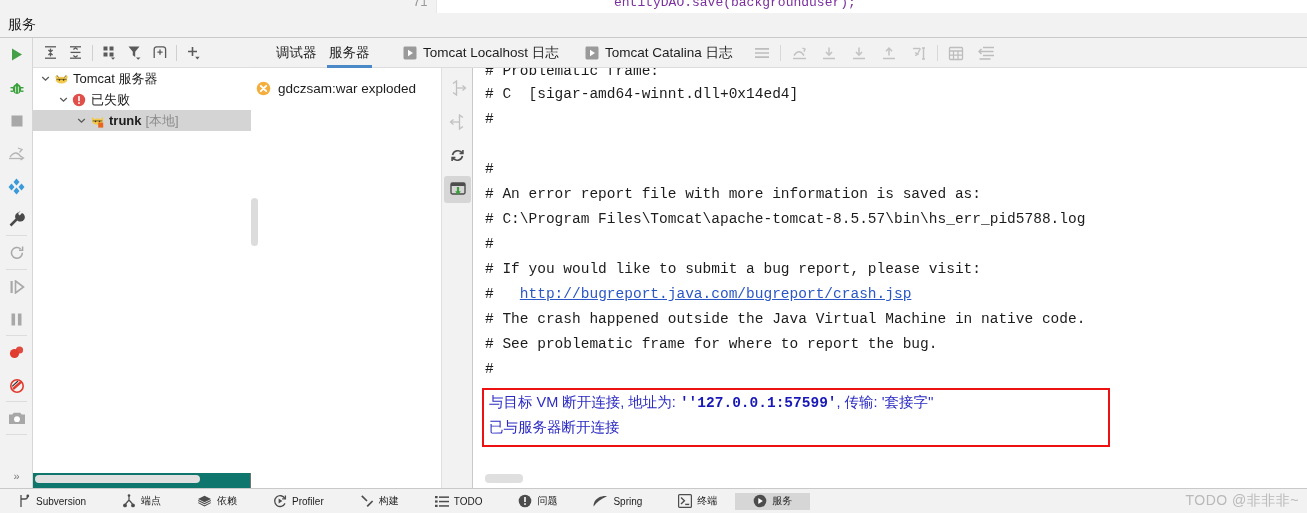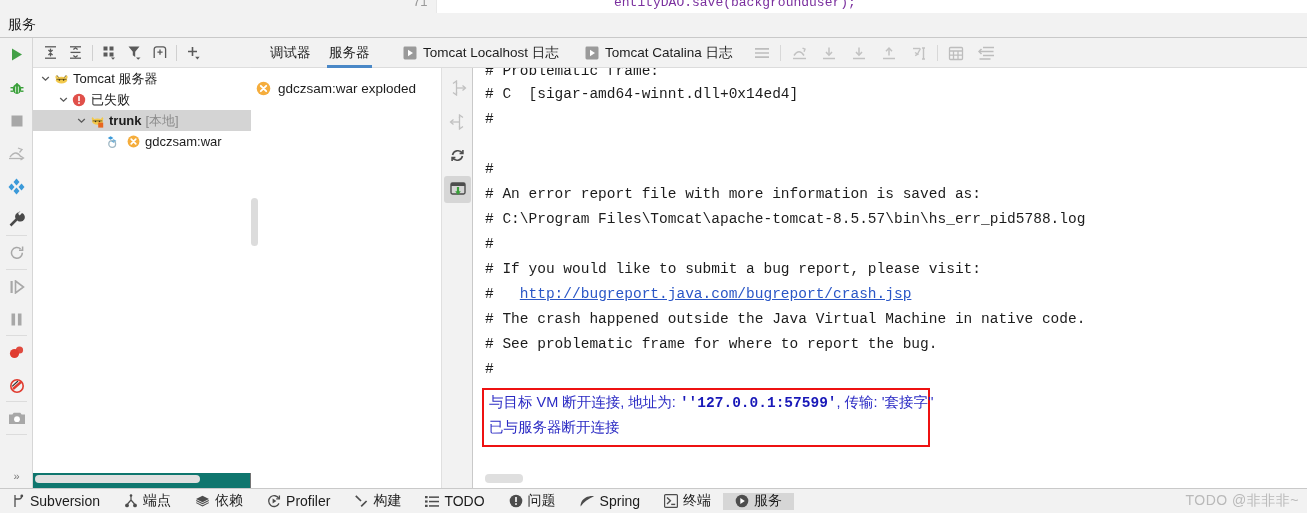--- a/index.html
+++ b/index.html
@@ -156,21 +156,21 @@
     background: #ffffff; overflow: hidden;
   }
   .cline {
     position: absolute; left: 12px; height: 25px; line-height: 25px;
     white-space: pre; font-family: "Liberation Mono", monospace;
     font-size: 14.5px; color: #1c1c1c;
   }
   .cline a.link { color: #2a56c6; text-decoration: underline; }
 
   .redbox {
-    position: absolute; left: 9px; width: 448px; height: 59px;
+    position: absolute; left: 9px; width: 628px; height: 59px;
     border: 2px solid #ee1111; background: #ffffff;
   }
   .redbox .rl {
     position: absolute; left: 5px; white-space: pre;
     font-family: "Liberation Mono", monospace; font-size: 14.5px; color: #2b2bc4;
   }
   .redbox .rl b { font-weight: bold; color: #1818b8; }
   .redbox .rl .cn { font-family: "Liberation Sans", sans-serif; }
 
   .console-hscroll {
@@ -179,21 +179,21 @@
   }
 
   
   .statusbar {
     position: absolute; left: 0; bottom: 0; width: 1307px; height: 25px;
     background: #f2f2f2; border-top: 1px solid #c9c9c9;
     display: flex; align-items: center;
   }
   .sb-item {
     height: 17px; display: flex; align-items: center; gap: 5px;
-    padding: 0 12px; font-size: 14px; color: #1c1c1c; white-space: nowrap;
+    padding: 0 18px; font-size: 10px; color: #1c1c1c; white-space: nowrap;
   }
   .sb-item.active { background: #d6d6d6; }
   .watermark {
     position: absolute; right: 8px; top: 3px;
     font-size: 14px; color: #b9b9b9; letter-spacing: .5px;
   }
   svg { display: block; }
 </style>
 </head>
 <body>
@@ -404,37 +404,20 @@
             <path d="M2.6 6.9h9.8" stroke="#5a4a14" stroke-width=".8"></path>
             <circle cx="5.5" cy="7.4" r=".75" fill="#3a3114"></circle>
               <circle cx="9.5" cy="7.4" r=".75" fill="#3a3114"></circle>
             <rect x="8.2" y="8.6" width="5" height="5" fill="#e8661f"></rect>
           </svg>
         </span>
         <span class="txt" style="font-weight:bold">trunk</span>
         <span class="sub">[本地]</span>
       </div>
 
-      <div class="tnode" style="padding-left:60px">
-        <span class="arrow"></span>
-        <span class="ico">
-          <svg width="16" height="14" viewBox="0 0 16 14">
-            <polygon points="3.6,1.2 6.4,3 3.6,4.8 0.8,3" fill="#3b9ad9"></polygon>
-            <polygon points="6.6,4.2 9.4,6 6.6,7.8 3.8,6" fill="#4aa8e0"></polygon>
-            <circle cx="5.2" cy="9" r="3.4" fill="none" stroke="#9fb7c4" stroke-width="1.3"></circle>
-          </svg>
-        </span>
-        <span class="ico">
-          <svg width="13" height="13" viewBox="0 0 13 13">
-            <circle cx="6.5" cy="6.5" r="5.9" fill="#f5ad3c"></circle>
-            <path d="M4.2 4.2 8.8 8.8M8.8 4.2 4.2 8.8" stroke="#fff" stroke-width="1.7" stroke-linecap="round"></path>
-          </svg>
-        </span>
-        <span class="txt">gdczsam:war</span>
-      </div>
     </div>
 
     <div class="tree-hscroll">
         <i></i>
       </div>
   </div>
 
   <div class="deploy-panel">
     <div class="tabstrip-bg"></div>
     <div class="deploy-item">
@@ -480,21 +463,21 @@
           <rect x="2" y="2" width="14" height="11" rx="1.4" fill="none" stroke="#4d4d4d" stroke-width="1.4"></rect>
           <rect x="2" y="2" width="14" height="3" fill="#4d4d4d"></rect>
           <path d="M9 6v5.4" stroke="#3aa03a" stroke-width="2.2"></path>
           <polygon points="6.2,10.2 11.8,10.2 9,14" fill="#3aa03a"></polygon>
         </svg>
       </div>
     </div>
   </div>
 
   <div class="tabstrip">
-    <div class="tab" style="left:17px">
+    <div class="tab" style="left:23px">
       <span>调试器</span>
     </div>
     <div class="tab active" style="left:76px">
       <span>服务器</span>
       <span class="uline"></span>
     </div>
     <div class="tab" style="left:150px">
       <span>
         <svg width="14" height="14" viewBox="0 0 14 14">
           <rect x="0.5" y="0.5" width="13" height="13" rx="1.4" fill="#9a9a9a"></rect>

